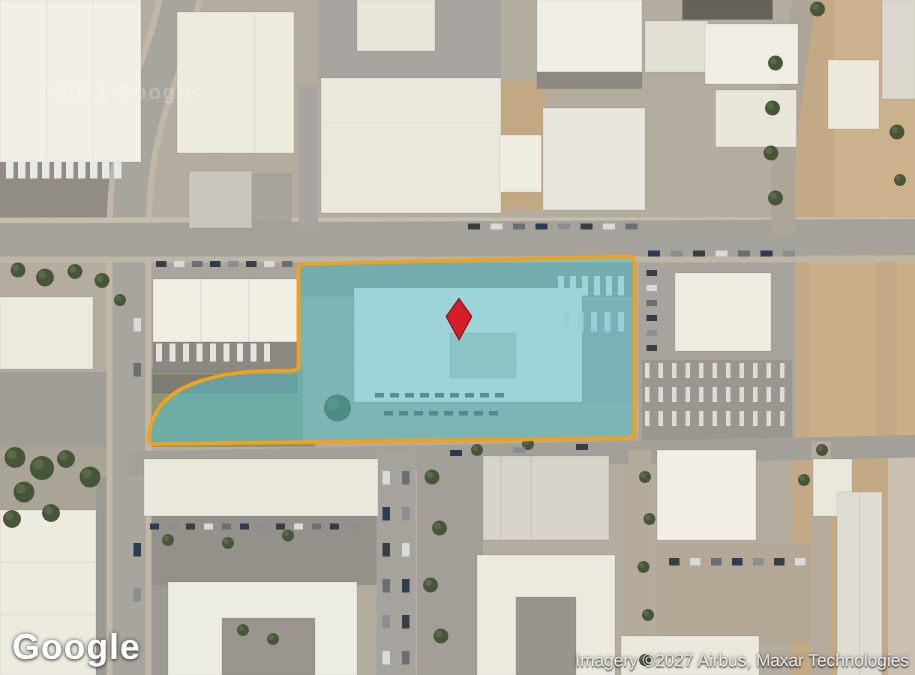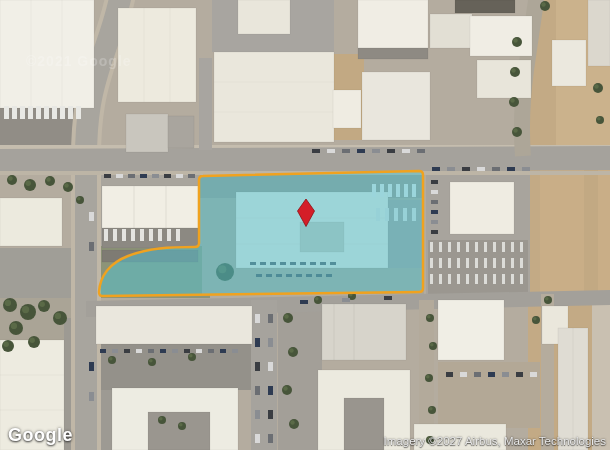--- a/index.html
+++ b/index.html
@@ -1,19 +1,19 @@
 <!DOCTYPE html>
 <html><head>
 <meta charset="utf-8">
 <style>
   html,body{margin:0;padding:0;background:#222;}
   #map{position:relative;width:610px;height:450px;overflow:hidden;
        font-family:"Liberation Sans",sans-serif;background:#b4ac9f;cursor:grab;}
   #scene{position:absolute;left:0;top:0;width:610px;height:450px;display:block;}
-  #google-logo{position:absolute;left:8px;bottom:4px;color:#fff;font-size:18px;
+  #google-logo{position:absolute;left:8px;bottom:4px;color:#fff;font-size:24px;
        font-weight:700;letter-spacing:.5px;
        text-shadow:0 1px 2px rgba(40,40,40,.8),0 0 3px rgba(40,40,40,.55);}
   #attribution{position:absolute;right:4px;bottom:3px;color:#e8e8e8;font-size:11.5px;
        text-shadow:0 0 2px rgba(0,0,0,.65),0 1px 1px rgba(0,0,0,.5);}
   #watermark{position:absolute;left:26px;top:39px;color:rgba(255,255,255,.22);
        font-size:14px;font-weight:700;letter-spacing:1px;margin-top:14px;}
 </style>
 </head>
 <body>
 

